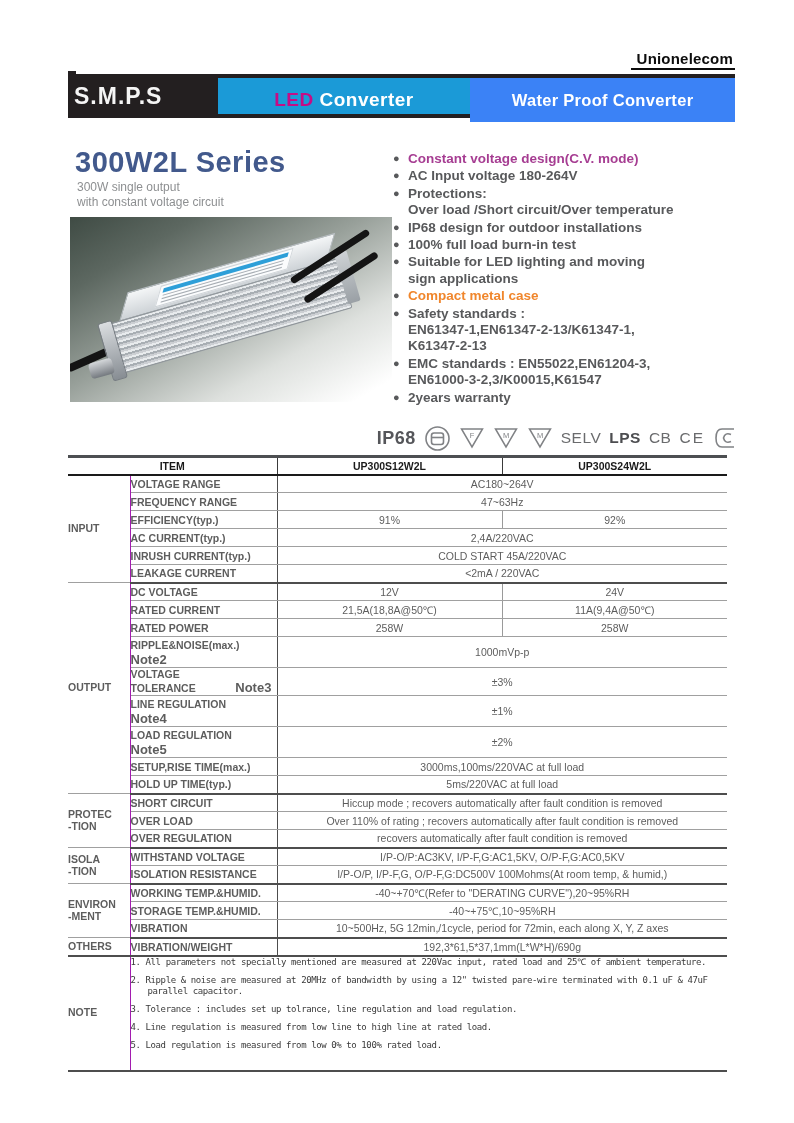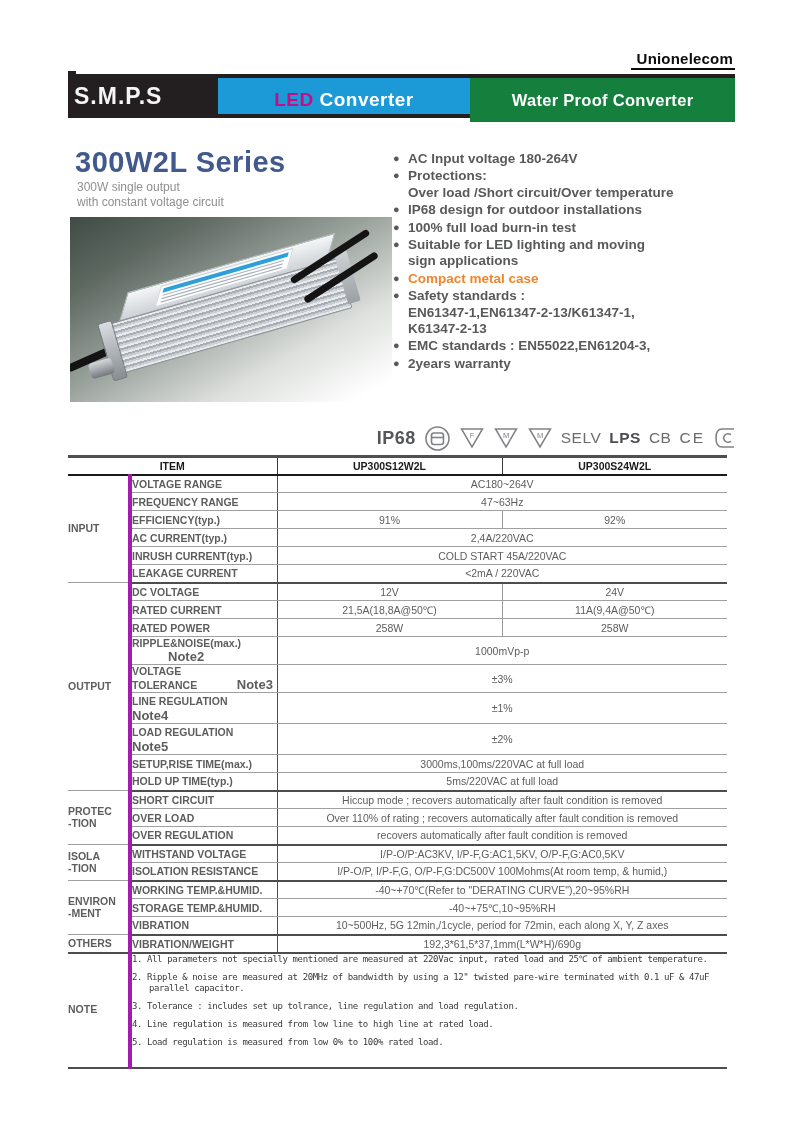--- a/index.html
+++ b/index.html
@@ -7,21 +7,21 @@
 
   
   .logo { position:absolute; top:50px; right:59px; font-size:15px; font-weight:bold; color:#0d0d0d; border-bottom:2px solid #0d0d0d; padding:0 2px 1px 6px; letter-spacing:0.2px; }
 
   
   .bar-notch { position:absolute; left:68px; top:71px; width:8px; height:47px; background:#231f20; }
   .bar { position:absolute; left:74px; top:74px; width:661px; height:44px; background:#231f20; }
   .bar-smps { position:absolute; left:0; top:0; width:144px; height:44px; line-height:44px; text-align:left; color:#f5f5f5; font-size:23px; font-weight:bold; letter-spacing:1px; }
   .bar-led { position:absolute; left:144px; top:4px; width:252px; height:36px; line-height:44px; text-align:center; background:#1b9ad7; font-size:19px; font-weight:bold; color:#ffffff; letter-spacing:0.5px; }
   .bar-led .led { color:#c50d86; }
-  .bar-wp { position:absolute; left:396px; top:4px; width:265px; height:44px; line-height:44px; text-align:center; background:#15803d; font-size:16.5px; font-weight:bold; color:#ffffff; letter-spacing:0.3px; }
+  .bar-wp { position:absolute; left:396px; top:4px; width:265px; height:44px; line-height:44px; text-align:center; background:#3b82f6; font-size:16.5px; font-weight:bold; color:#ffffff; letter-spacing:0.3px; }
 
   
   .series-title { position:absolute; left:75px; top:146px; font-size:29px; font-weight:bold; color:#42598c; letter-spacing:0.5px; }
   .series-sub { position:absolute; left:77px; top:180px; font-size:12px; color:#8d8f91; line-height:14.5px; }
 
   
   .photo { position:absolute; left:70px; top:217px; width:322px; height:185px;
     background:linear-gradient(150deg,#3f4b44 0%,#5d6861 20%,#98a09a 46%,#dde0dd 72%,#ffffff 94%); overflow:hidden; }
   .device { position:absolute; left:36px; top:48px; width:246px; height:88px; transform:rotate(-16deg); }
   .dev-top { position:absolute; left:22px; top:0; width:216px; height:26px; background:linear-gradient(#f4f6f7,#cdd2d6); transform:skewX(-32deg); border:1px solid #b9bfc4; }
@@ -49,21 +49,21 @@
   .certs .ip { font-size:18px; font-weight:bold; color:#55565a; letter-spacing:0.5px; }
   .certs .t { font-size:15.5px; letter-spacing:0.5px; }
   .certs .b { font-weight:bold; color:#4c4d50; }
   .certs svg { display:block; }
 
   
   table.spec { position:absolute; left:68px; top:455px; width:659px; border-collapse:collapse; table-layout:fixed; border-top:3px solid #4d4f52; }
   table.spec th { height:18px; font-size:10.5px; font-weight:bold; color:#1a1a1a; border-bottom:2px solid #1a1a1a; text-align:center; }
   th.hdiv { border-right:1px solid #3a3a3a; }
   table.spec td { height:18px; font-size:10.5px; color:#5d5d5d; border-bottom:1px solid #a0a0a0; padding:0; }
-  td.group { font-weight:bold; color:#1f1f1f; font-size:10.5px; padding-left:6px; border-right:4px solid #a21caf; border-bottom:2px solid #4d4d4d; white-space:pre-line; line-height:11.5px; }
+  td.group { font-weight:bold; color:#1f1f1f; font-size:10.5px; padding-left:6px; border-right:1px solid #a21caf; border-bottom:2px solid #4d4d4d; white-space:pre-line; line-height:11.5px; }
   td.label { font-weight:bold; color:#6e6e6e; font-size:10px; padding-left:8px; border-right:1px solid #4d4d4d; }
   td.label .sup { font-size:13px; font-weight:bold;padding-left:36px; }
   td.val { text-align:center; }
   td.val.mid { border-right:1px solid #9a9a9a; }
   tr.sec-end td { border-bottom:2px solid #4d4d4d; }
   td.note-g { vertical-align:middle; padding-left:10px; white-space:normal; }
   td.note-content { padding:14px 8px 10px 12px; vertical-align:top; }
   tr.note-row { height:115px; }
   .note-line { font-family:"DejaVu Sans Mono", monospace; font-size:9px; letter-spacing:-0.4px; color:#3a3a3a; margin-bottom:7px; padding-left:17px; text-indent:-17px; line-height:11px; }
 </style>
@@ -98,32 +98,34 @@
     <div class="dev-front"></div>
     <div class="endcap-left"></div>
     <div class="endcap-right"></div>
     <div class="gland"></div>
   </div>
   <div class="cable c1"></div>
   <div class="cable c2"></div>
 </div>
 
 <div class="features">
+    <div class="feat-line"><span class="bullet">●</span><span style="color: rgb(166, 61, 146);">Constant voltage design(C.V. mode)</span></div>
     <div class="feat-line"><span class="bullet">●</span><span>AC Input voltage 180-264V</span></div>
     <div class="feat-line"><span class="bullet">●</span><span>Protections:</span></div>
     <div class="feat-line cont"><span>Over load /Short circuit/Over temperature</span></div>
     <div class="feat-line"><span class="bullet">●</span><span>IP68 design for outdoor installations</span></div>
     <div class="feat-line"><span class="bullet">●</span><span>100% full load burn-in test</span></div>
     <div class="feat-line"><span class="bullet">●</span><span>Suitable for LED lighting and moving</span></div>
     <div class="feat-line cont"><span>sign applications</span></div>
     <div class="feat-line"><span class="bullet">●</span><span style="color: rgb(240, 134, 44);">Compact metal case</span></div>
     <div class="feat-line"><span class="bullet">●</span><span>Safety standards :</span></div>
     <div class="feat-line cont"><span>EN61347-1,EN61347-2-13/K61347-1,</span></div>
     <div class="feat-line cont"><span>K61347-2-13</span></div>
     <div class="feat-line"><span class="bullet">●</span><span>EMC standards : EN55022,EN61204-3,</span></div>
+    <div class="feat-line cont"><span>EN61000-3-2,3/K00015,K61547</span></div>
     <div class="feat-line"><span class="bullet">●</span><span>2years warranty</span></div>
   </div>
 
 <div class="certs">
   <span class="ip">IP68</span>
   <svg width="27" height="27" viewBox="0 0 27 27">
     <circle cx="13.5" cy="13.5" r="11.5" fill="none" stroke="#808285" stroke-width="1.6"></circle>
     <rect x="7.5" y="8" width="12" height="11.5" rx="2.5" fill="none" stroke="#808285" stroke-width="1.6"></rect>
     <line x1="7.5" y1="12.5" x2="19.5" y2="12.5" stroke="#808285" stroke-width="1.6"></line>
   </svg>

